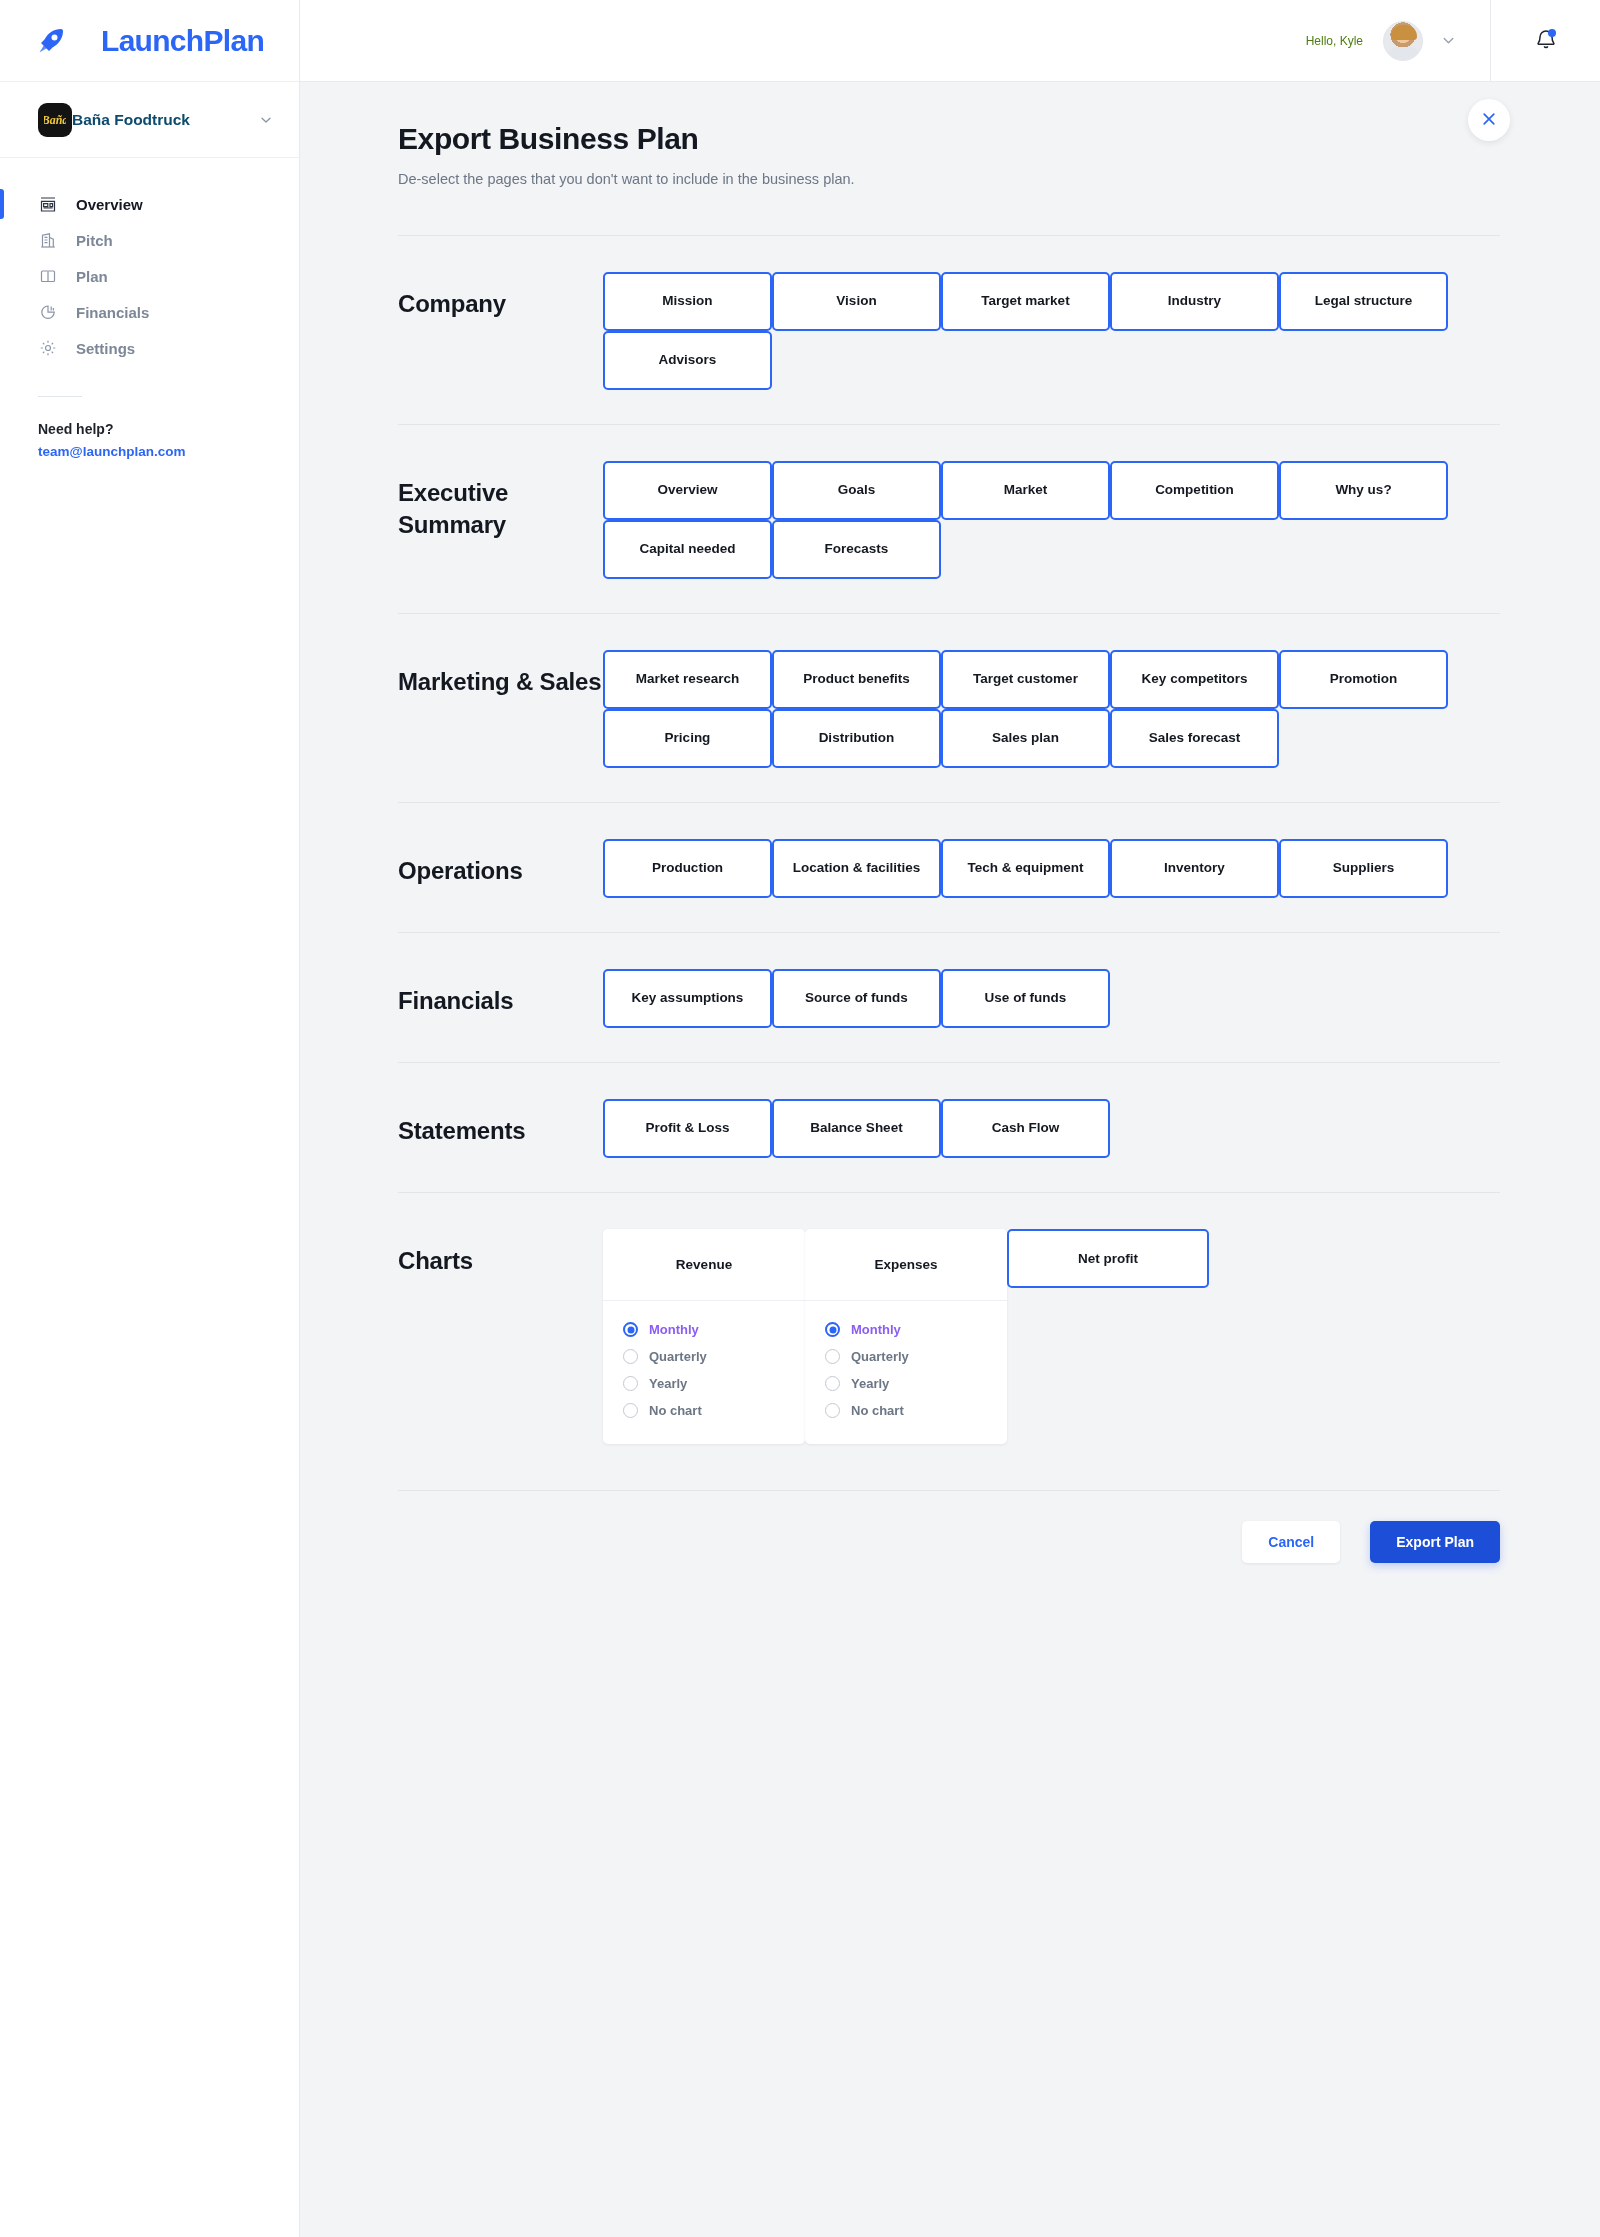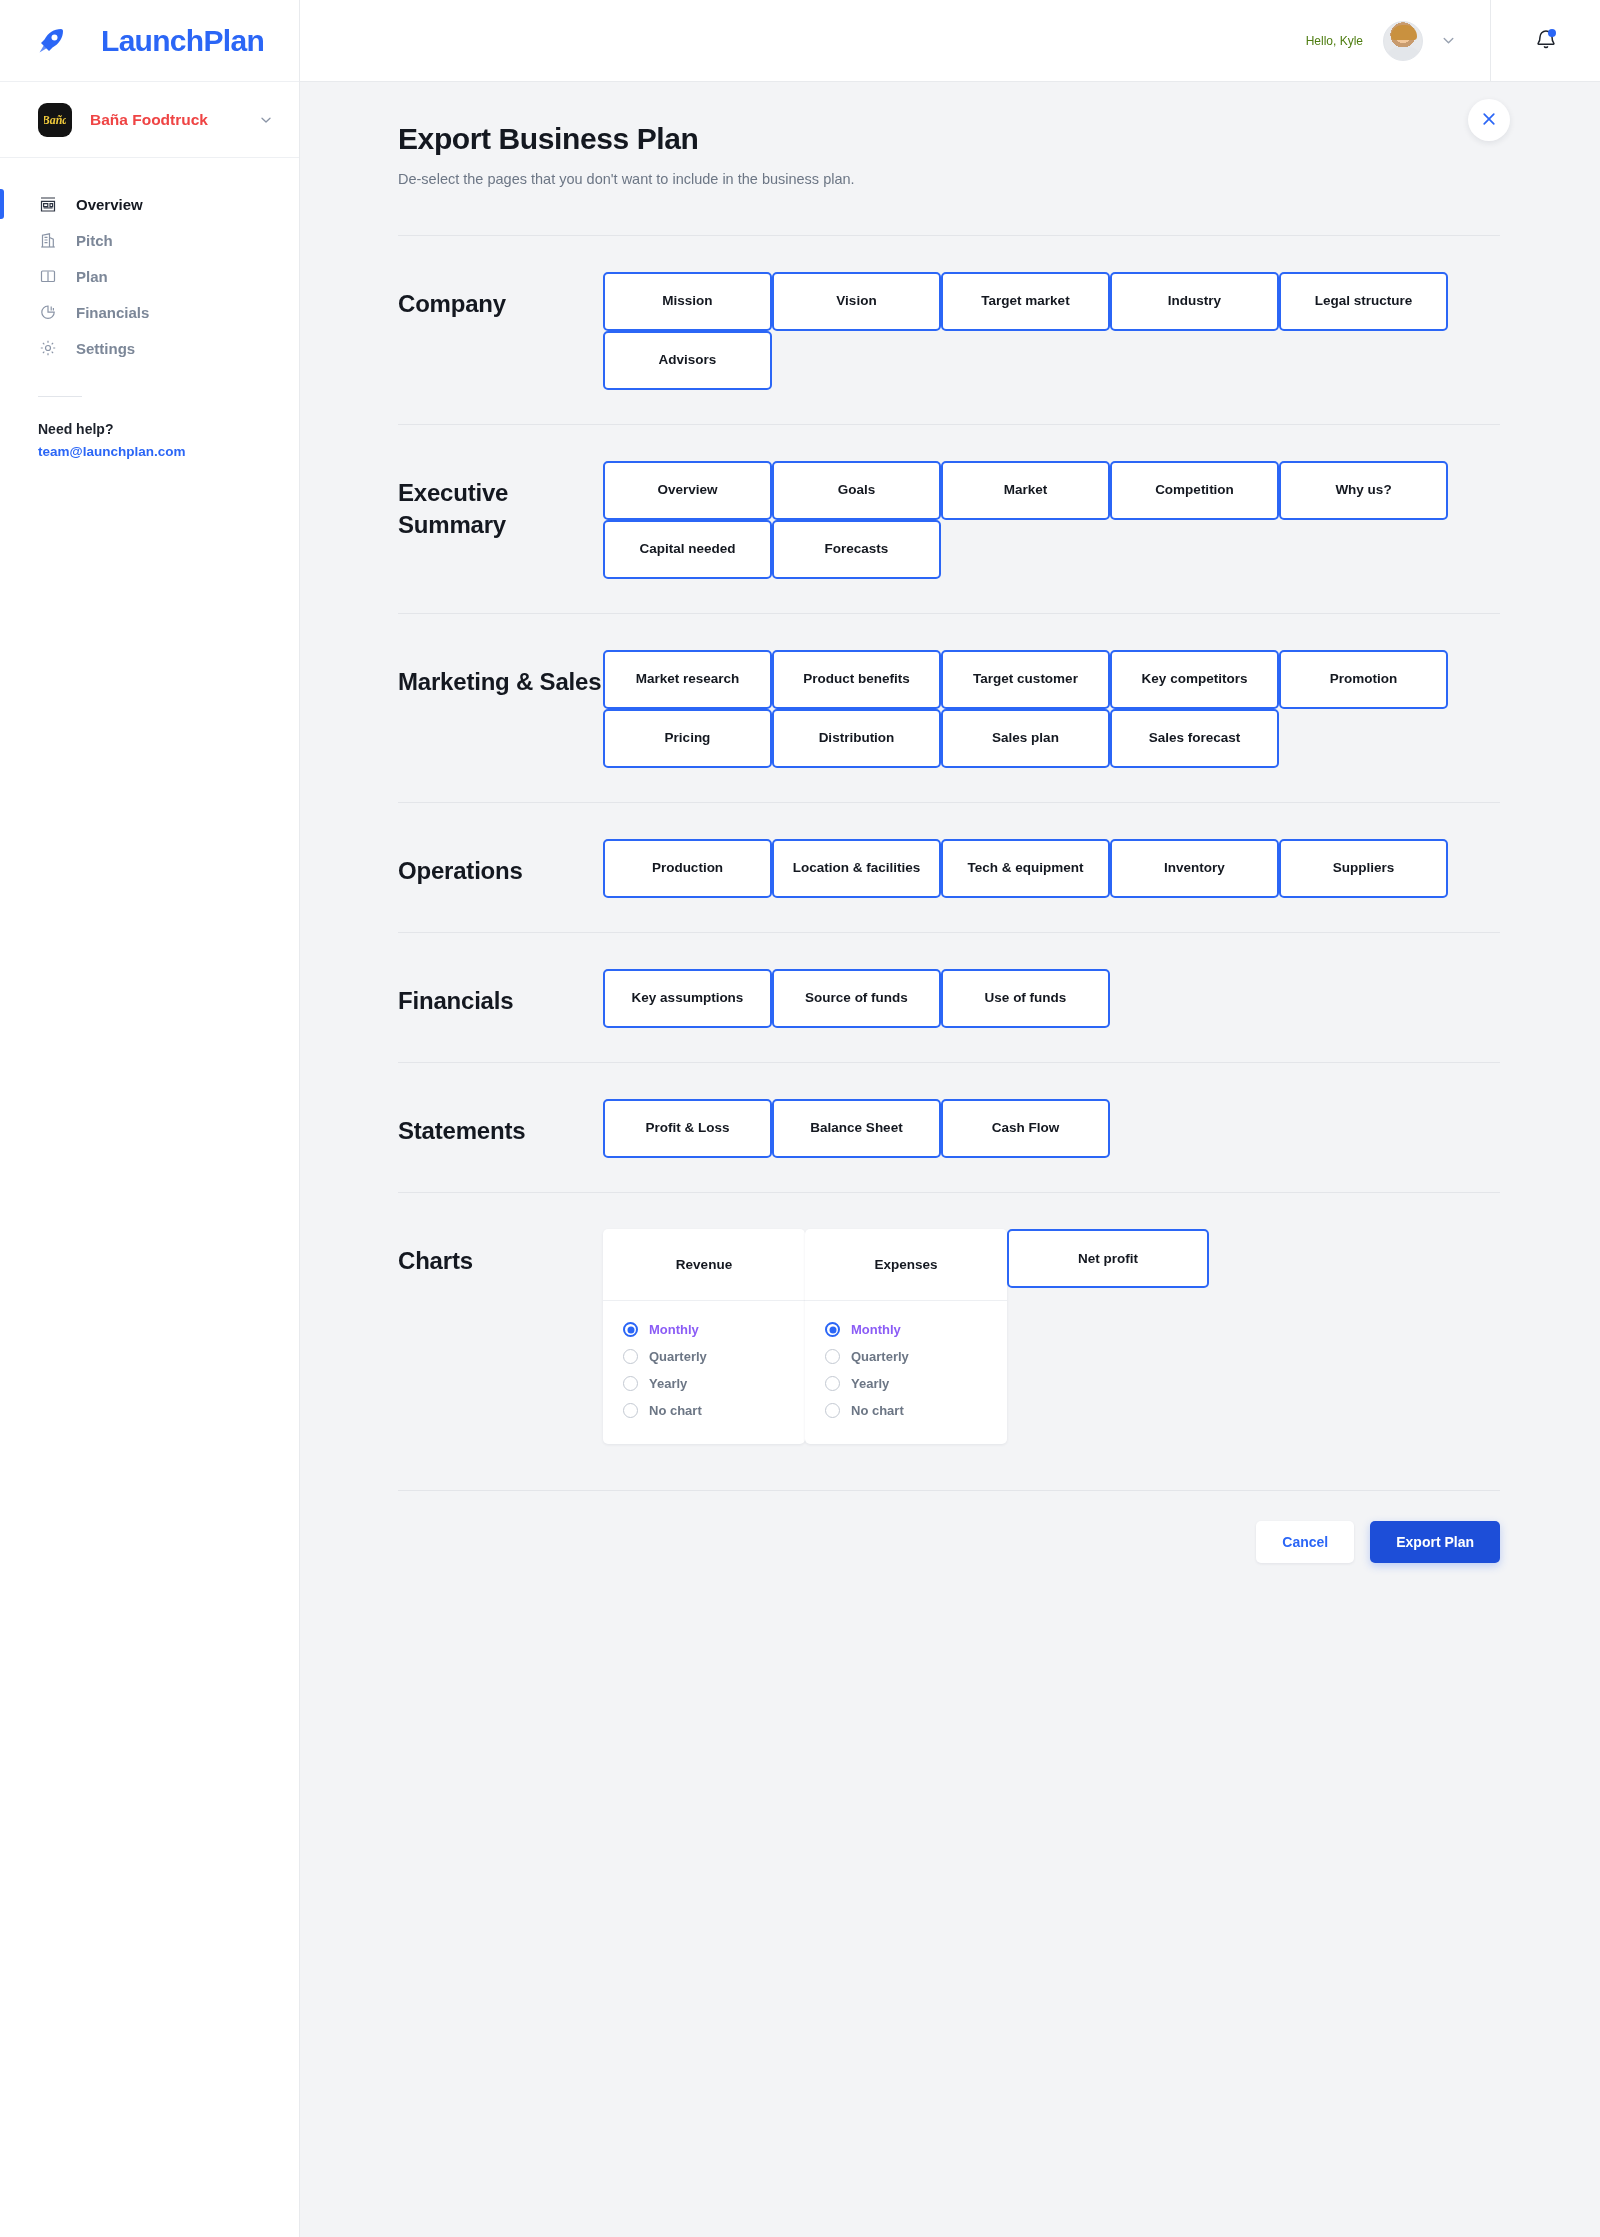--- a/index.html
+++ b/index.html
@@ -38,21 +38,21 @@
     border-bottom: 1px solid #EEF0F3;
   }
   .company-logo {
     width: 34px; height: 34px; border-radius: 9px;
     background: #131313;
     display: flex; align-items: center; justify-content: center;
     flex: 0 0 34px;
   }
   .company-logo svg { display: block; }
   .company-name {
-    margin-left: 18px; font-size: 15.5px; font-weight: 700; color: #ef4444;
+    font-size: 15.5px; font-weight: 700; color: #0c4a6e;
     flex: 1;
   }
   .chev { color: #8A94A6; display:flex; align-items:center; }
 
   .nav { padding-top: 28px; }
   .nav-item {
     height: 36px; display: flex; align-items: center;
     padding-left: 38px; position: relative;
     cursor: pointer;
   }
@@ -151,21 +151,21 @@
     width: 7px; height: 7px; border-radius: 50%; background: #2B66F6;
   }
   .opt-label { margin-left: 11px; font-size: 13px; color: #6C7685; font-weight: 600; }
   .opt.sel .opt-label { color: #8b5cf6; }
   .chart-card.simple {
     height: 59px; border: 2px solid #2B66F6; box-shadow: none;
     align-items: center; justify-content: center;
     font-size: 13.5px; font-weight: 700; color: #141820;
   }
 
-  .footer { display: flex; justify-content: flex-end; align-items: center; padding: 30px 0 40px 0; gap: 16px; }
+  .footer { display: flex; justify-content: flex-end; align-items: center; padding: 30px 0 40px 0; gap: 30px; }
   .btn {
     border: none; border-radius: 5px; cursor: pointer;
     font-family: "Liberation Sans", sans-serif;
     font-size: 14px; font-weight: 700;
   }
   .btn-cancel {
     background: #FFFFFF; color: #2B66F6;
     padding: 13px 26px; box-shadow: 0 1px 3px rgba(20,30,60,0.08);
   }
   .btn-export {

